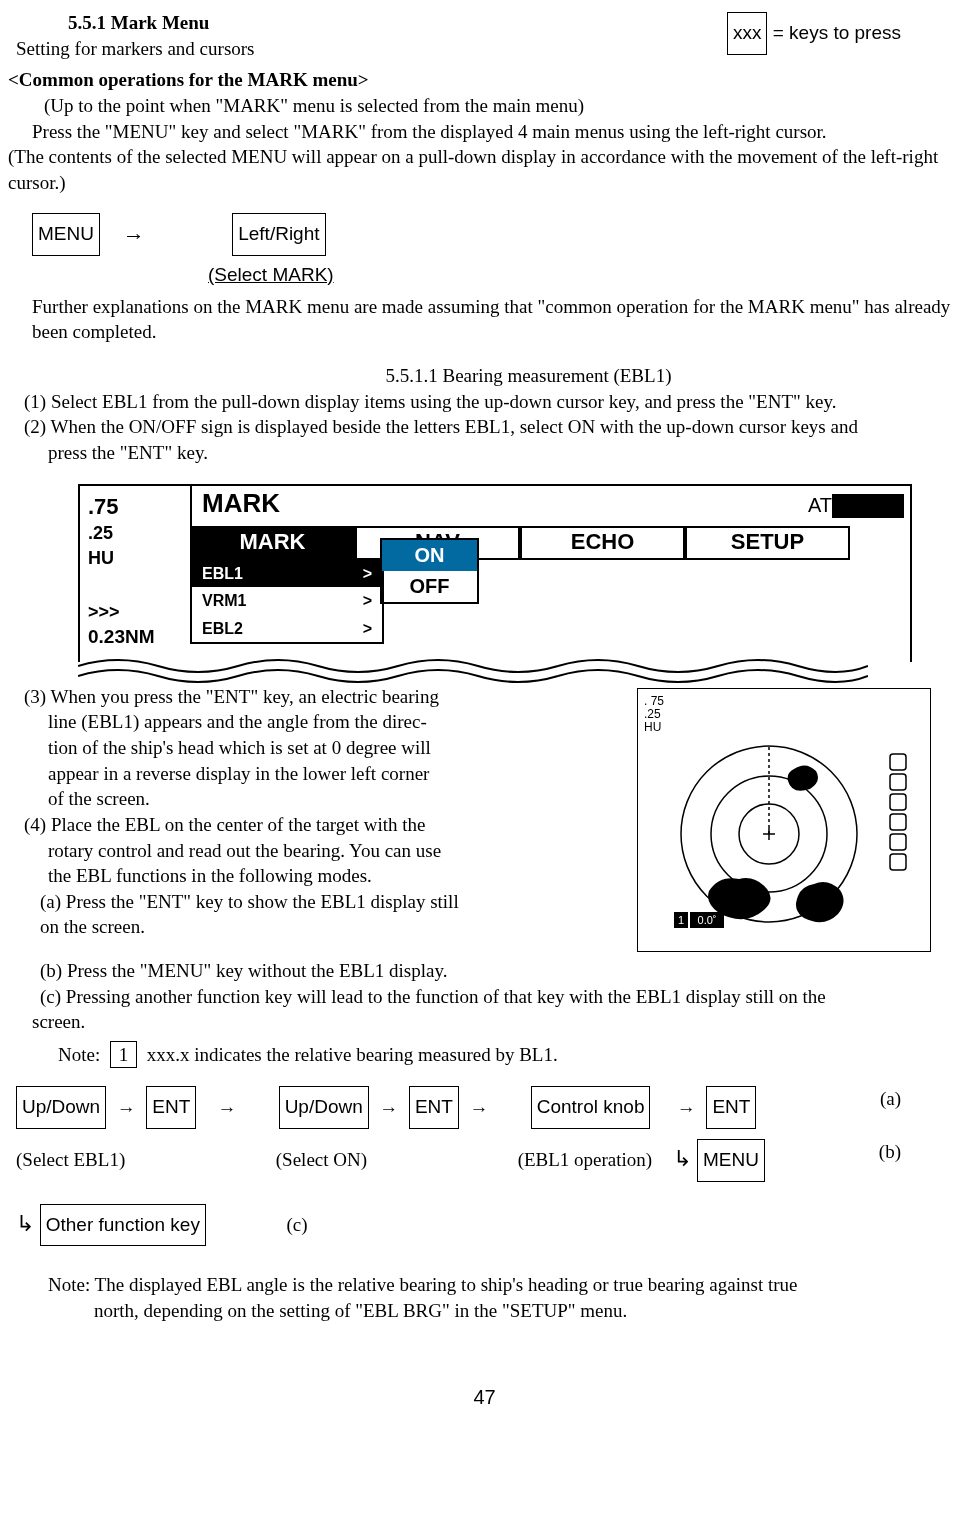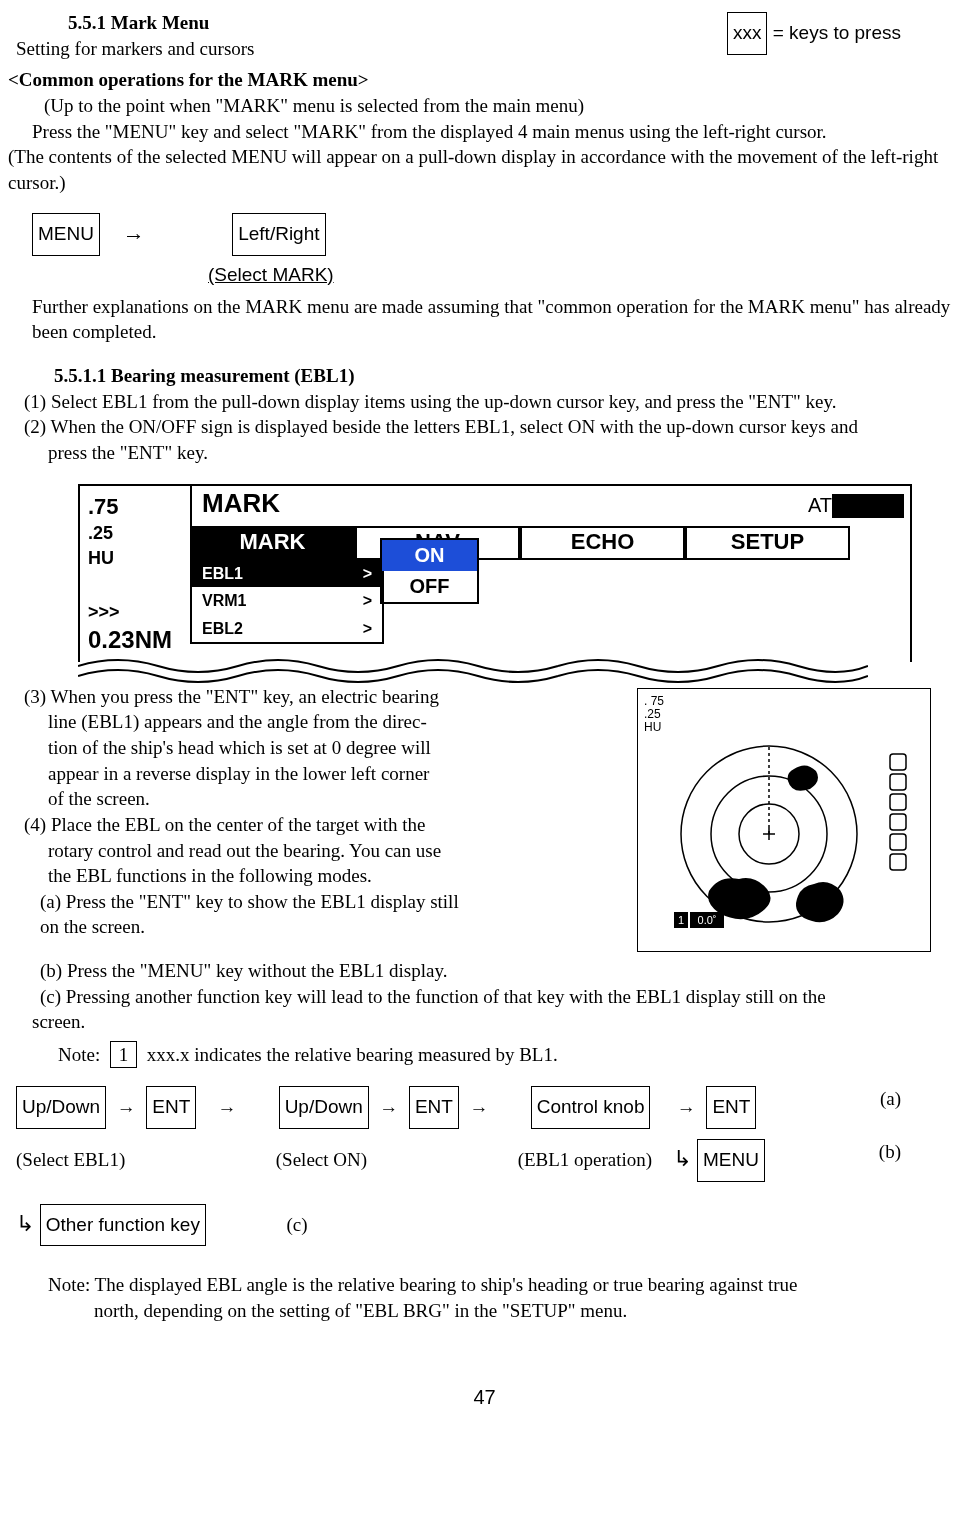--- a/index.html
+++ b/index.html
@@ -20,39 +20,39 @@
     line-height: 1.3;
   }
   .header-row { position: relative; }
   .keys-tip { position: absolute; right: 60px; top: 2px; font-family: Helvetica, Arial, sans-serif; }
   .section-title { font-weight: bold; margin-left: 60px; }
   .subtext { margin-left: 8px; }
   .body-indent { margin-left: 24px; }
   .menu-seq { margin: 18px 0 6px 24px; }
   .menu-seq .arrow { display:inline-block; margin: 0 18px; font-size:22px;}
   .select-mark { font-family: Helvetica, Arial, sans-serif; margin-left: 200px; text-decoration: underline; }
-  .sub-heading { font-weight: bold; margin-left: 46px; margin-top: 18px;}
+  .sub-heading { font-weight: normal; margin-left: 88px; margin-top: 18px; text-align: center;}
   .item-line { margin-left: 16px; }
   .item-body { margin-left: 40px; }
   
   .menu-mock {
     margin: 18px 0 10px 70px;
     width: 790px;
     border: 2px solid #000;
     border-bottom: none;
     position: relative;
     font-family: Helvetica, Arial, sans-serif;
   }
   .menu-mock .left-col {
     position:absolute; left:8px; top:6px; width:100px;
     font-weight:bold; font-size:22px;
   }
   .menu-mock .left-col .sub { font-size:18px; font-weight:bold;}
   .menu-mock .left-col .nm { margin-top:30px; font-size:18px;}
-  .menu-mock .left-col .nmval { font-size:24px;margin-top:12px;}
+  .menu-mock .left-col .nmval { font-size:19px;margin-top:12px;}
   .menu-mock .title-bar {
     position:absolute; left:110px; top:0; right:0; height:40px;
     border-left:2px solid #000;
     font-size:26px; font-weight:bold; padding-left:10px;
   }
   .menu-mock .at { position:absolute; right:6px; top:6px; font-size:20px;}
   .menu-mock .at .blk { display:inline-block; width:70px; height:22px; background:#000; vertical-align:middle; border:1px solid #000;}
   .menu-mock .tabrow {
     position:absolute; left:110px; top:40px; right:60px; height:32px; display:flex;
     border-top:2px solid #000;
@@ -62,21 +62,21 @@
   .menu-mock .dropdown {
     position:absolute; left:110px; top:72px; width:190px;
     border:2px solid #000; font-size:16px; font-weight:bold;
   }
   .menu-mock .dropdown .row { padding:3px 10px; display:flex; justify-content:space-between;}
   .menu-mock .dropdown .row.active { background:#000; color:#fff;}
   .menu-mock .onoff {
     position:absolute; left:300px; top:52px; width:95px; border:2px solid #000; font-size:20px; font-weight:bold; text-align:center;
   }
   .menu-mock .onoff .r { padding:2px 0;}
-  .menu-mock .onoff .r.active { background:#1d4ed8; color:#fff;}
+  .menu-mock .onoff .r.active { background:#0369a1; color:#fff;}
   .menu-mock-wrap { position:relative; height:200px; }
   .wave { stroke:#000; stroke-width:2; fill:none;}
   .wave-box { position:absolute; }
   
   .radar-wrap { float:right; width:280px; border:1.5px solid #000; padding:6px 6px 10px 6px; margin:4px 30px 6px 20px; font-family: Helvetica, Arial, sans-serif;}
   .clear { clear:both; }
   .flow-line { font-family: Helvetica, Arial, sans-serif; margin-top:18px; margin-left:8px;}
   .flow-sub { font-family: Helvetica, Arial, sans-serif; margin-left:8px; margin-top:10px;}
   .flow-label { font-family: "Times New Roman",serif; font-size:19px;}
   .page-num { text-align:center; font-family: Helvetica, Arial, sans-serif; margin-top:60px; font-size:20px;}

